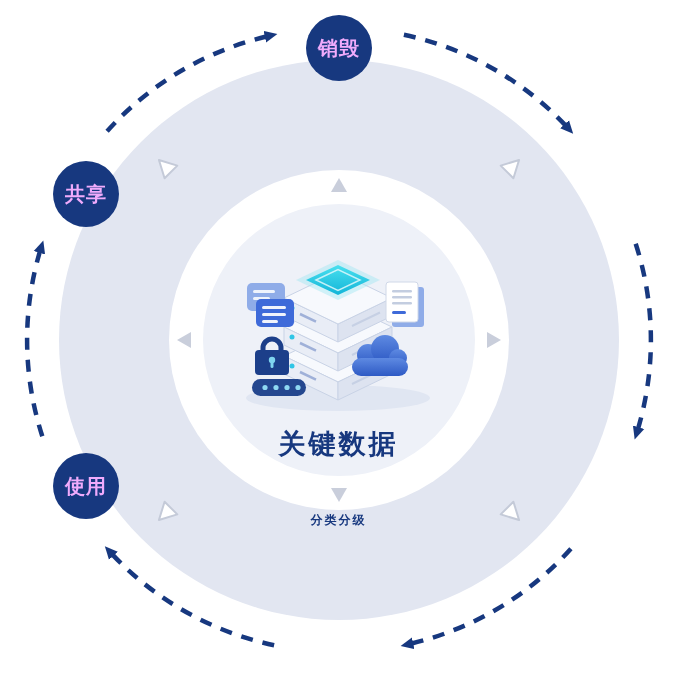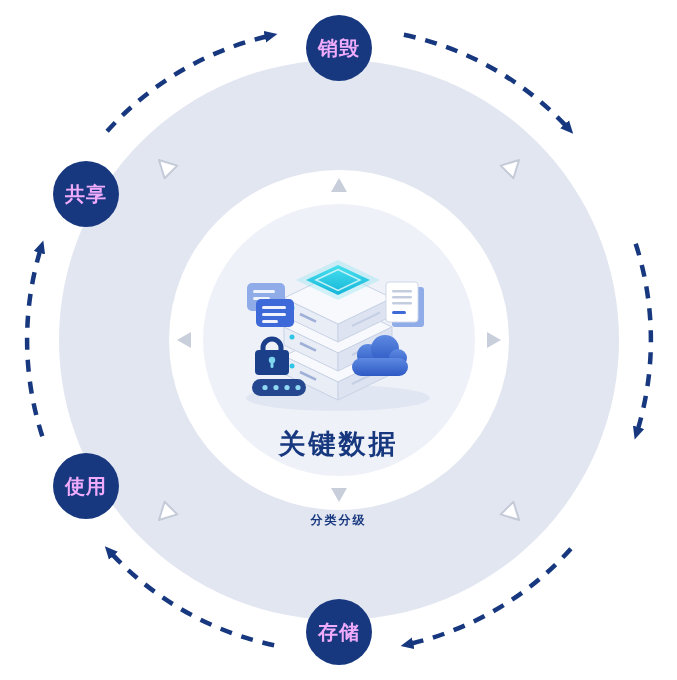--- a/index.html
+++ b/index.html
@@ -144,20 +144,19 @@
       <path d="M403.9,34.8 A312,312 0 0 1 570.9,131.2" marker-end="url(#arrow)"></path>
       <path d="M635.7,243.8 A312,312 0 0 1 635.7,436.2" marker-end="url(#arrow)"></path>
       <path d="M570.9,548.8 A312,312 0 0 1 403.9,645.2" marker-end="url(#arrow)"></path>
       <path d="M274.1,645.2 A312,312 0 0 1 107.1,548.8" marker-end="url(#arrow)"></path>
       <path d="M42.3,436.2 A312,312 0 0 1 42.3,243.8" marker-end="url(#arrow)"></path>
       <path d="M107.1,131.2 A312,312 0 0 1 274.1,34.8" marker-end="url(#arrow)"></path>
     </g>
   </svg>
 
   <div class="node node-destroy">销毁</div>
-  <div class="node node-store">存储</div>
   <div class="node node-use">使用</div>
   <div class="node node-share">共享</div>
 
   <div class="center-title">关键数据</div>
   <div class="ring-label">分类分级</div>
 
 </div>
 
 </body></html>

